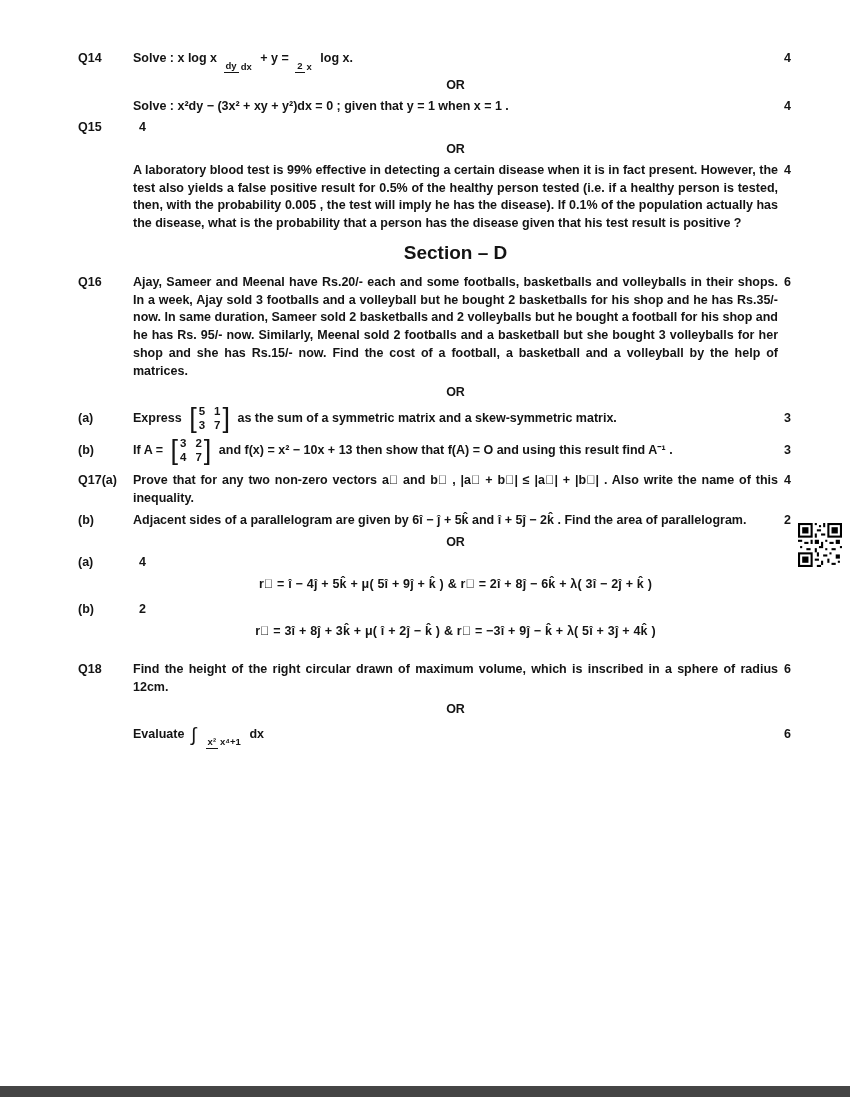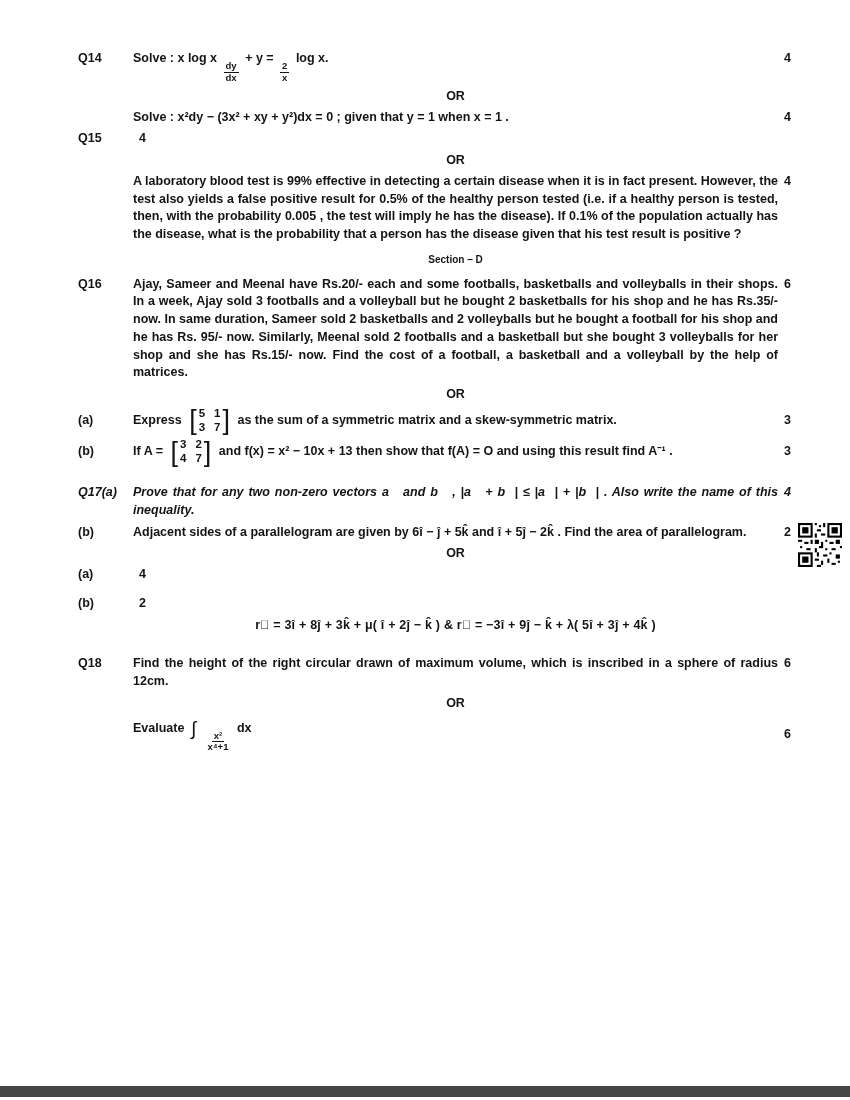--- a/index.html
+++ b/index.html
@@ -12,23 +12,23 @@
   }
   .page { padding:50px 30px 0 78px; }
   .row { display:grid; grid-template-columns:55px 645px 1fr; margin-bottom:4px; }
   .row.vcenter { align-items:center; }
   .qcol { white-space:nowrap; }
   .tcol { text-align:justify; }
   .tcol.center { text-align:center; }
   .mcol { padding-left:6px; }
   .or-row { margin-bottom:3px; margin-top:1px; }
   .section-row { margin-top:7px; margin-bottom:7px; }
-  .section-heading { font-size:10px; }
+  .section-heading { font-size:19px; }
   .frac {
-    display:inline-flex; flex-direction:column; align-items:center;
+    display:inline-flex; flex-direction:row; align-items:center;
     vertical-align:-7px; font-size:9.5px; line-height:1.15; margin:0 3px;
   }
   .frac .num { border-bottom:1px solid #141414; padding:0 2px; }
   .frac .den { padding:0 2px; }
   .matrix { display:inline-flex; align-items:center; vertical-align:middle; margin:0 4px; }
   .matrix .br { font-size:27px; font-weight:400; line-height:0.85; }
   .mg {
     display:inline-grid; grid-template-columns:auto auto;
     column-gap:9px; row-gap:0; text-align:center;
     font-size:11.5px; line-height:1.2; padding:0 2px;
@@ -145,21 +145,21 @@
           <span>4</span>
             <span>7</span>
         </span>
         <span class="br">]</span>
       </span>
       <span>and f(x) = x² − 10x + 13  then show that f(A) = O and using this result find A⁻¹ .</span>
     </div>
     <div class="mcol">3</div>
   </div>
 
-  <div class="row" style="margin-top:18px;font-style:italic;">
+  <div class="row" style="margin-top:8px;">
     <div class="qcol">Q17(a)</div>
     <div class="tcol">Prove that for any two non-zero vectors a⃗ and b⃗ ,  |a⃗ + b⃗| ≤ |a⃗| + |b⃗| . Also write the name of this inequality.</div>
     <div class="mcol">4</div>
   </div>
 
   <div class="row">
     <div class="qcol">(b)</div>
     <div class="tcol">Adjacent sides of a parallelogram are given by  6î − ĵ + 5k̂  and  î + 5ĵ − 2k̂ . Find the area of parallelogram.</div>
     <div class="mcol">2</div>
   </div>
@@ -169,20 +169,21 @@
     <div class="tcol center"><span>OR</span></div>
     <div class="mcol"></div>
   </div>
 
   <div class="row">
     <div class="qcol">(a)</div>
     <div class="mcol">4</div>
   </div>
   <div class="row eq-row">
     <div class="qcol"></div>
+    <div class="tcol center equation">r⃗ = î − 4ĵ + 5k̂ + μ( 5î + 9ĵ + k̂ )  &amp;  r⃗ = 2î + 8ĵ − 6k̂ + λ( 3î − 2ĵ + k̂ )</div>
     <div class="mcol"></div>
   </div>
 
   <div class="row">
     <div class="qcol">(b)</div>
     <div class="mcol">2</div>
   </div>
   <div class="row eq-row">
     <div class="qcol"></div>
     <div class="tcol center equation">r⃗ = 3î + 8ĵ + 3k̂ + μ( î + 2ĵ − k̂ )  &amp;  r⃗ = −3î + 9ĵ − k̂ + λ( 5î + 3ĵ + 4k̂ )</div>

